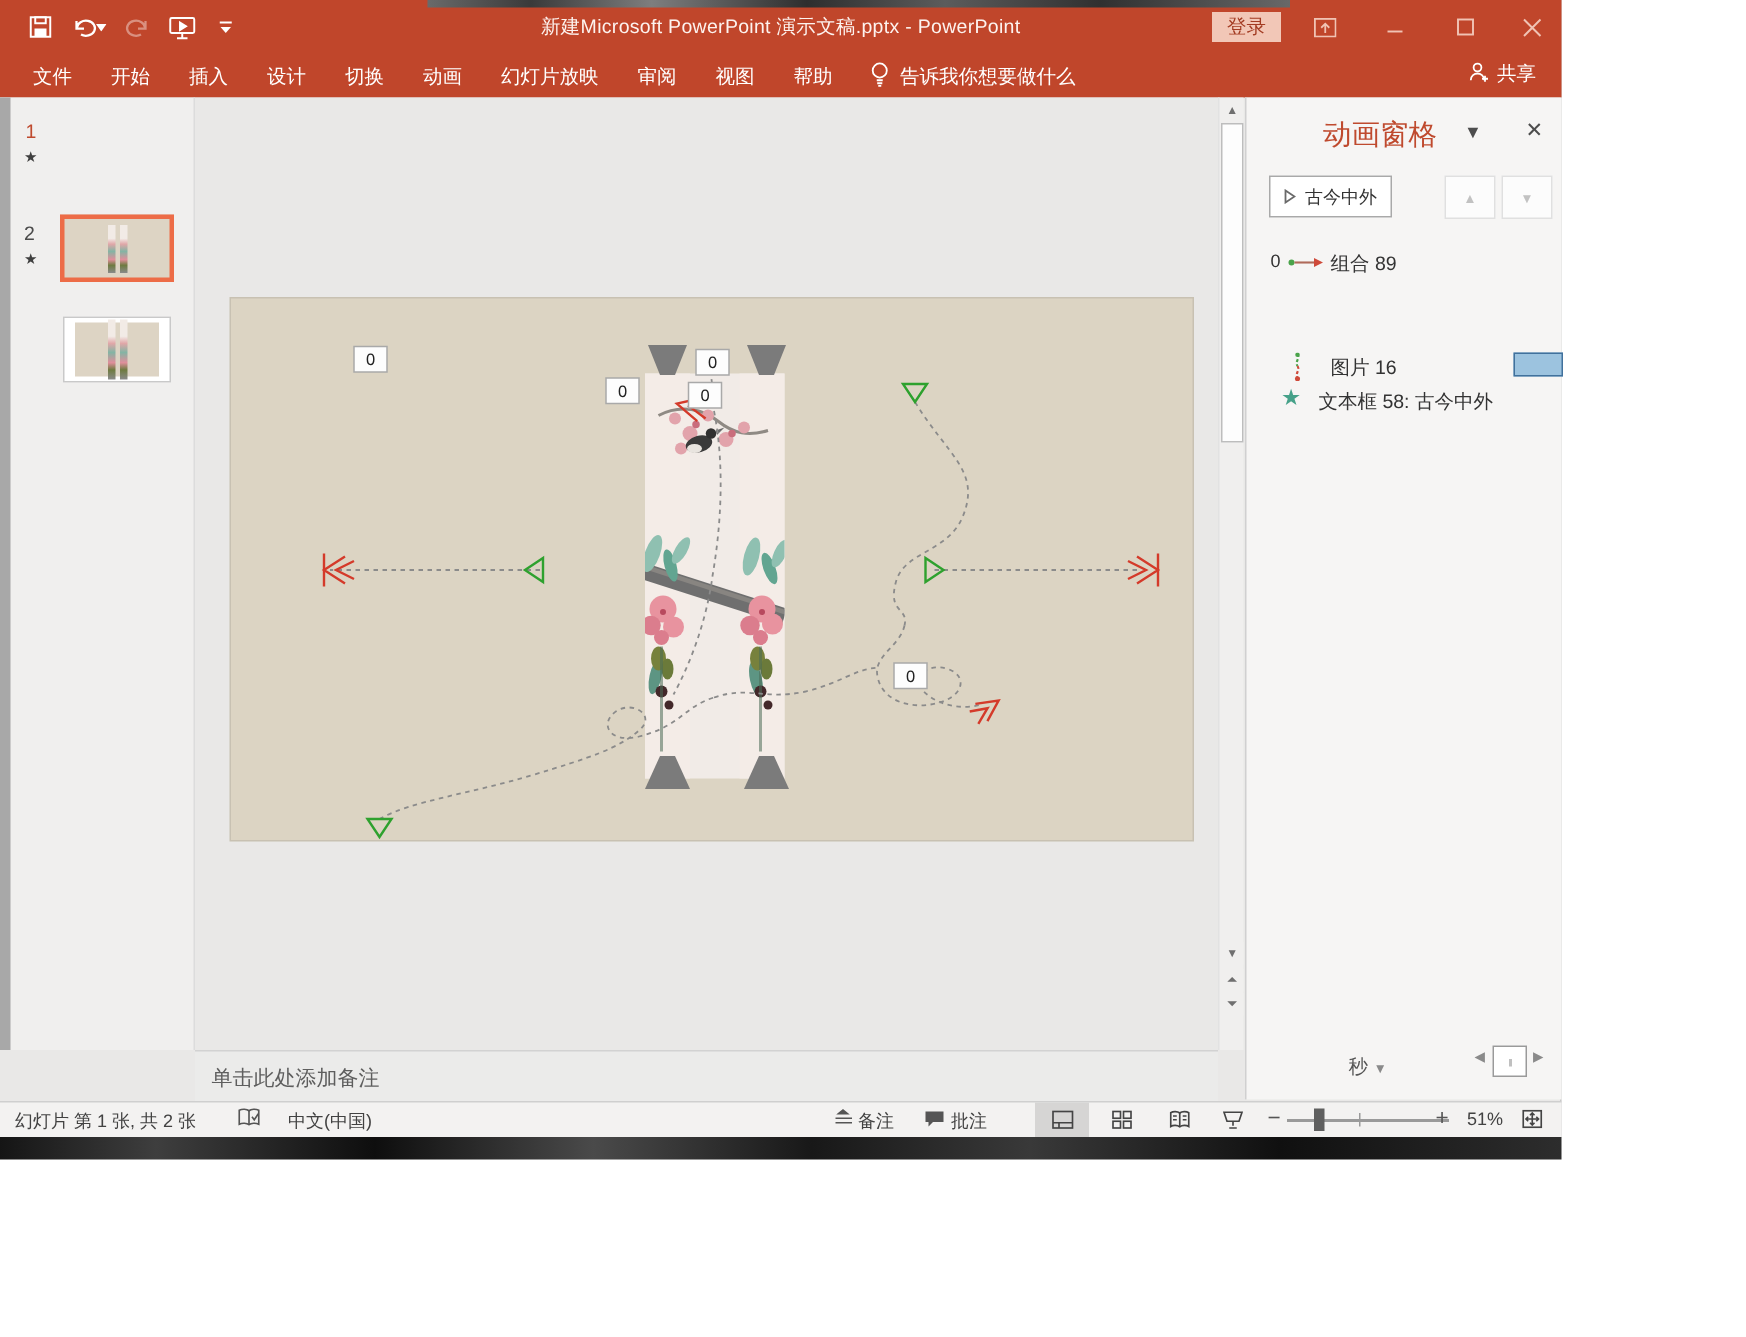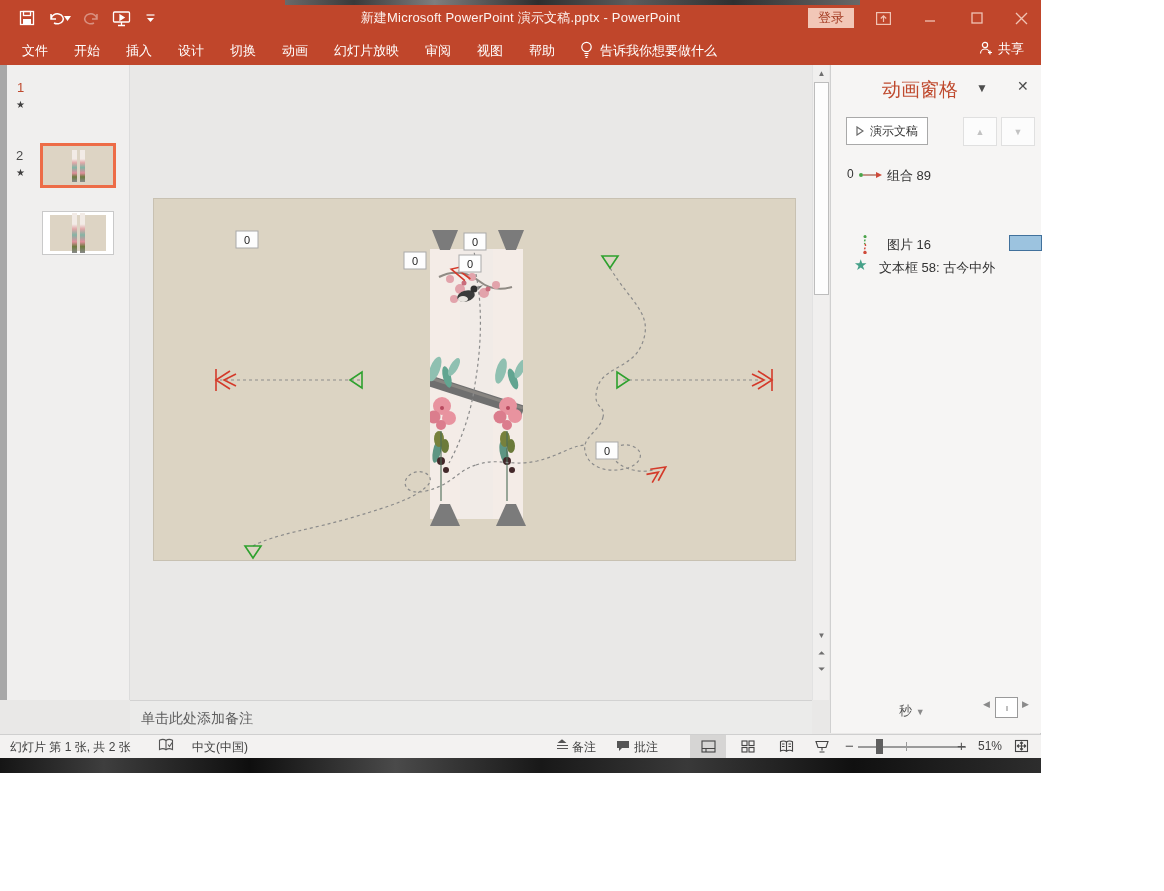--- a/index.html
+++ b/index.html
@@ -344,21 +344,21 @@
 
   <div class="animpane">
     <div class="ap-title">动画窗格</div>
     <div class="ap-hbtn" style="left:145px">▼</div>
     <div class="ap-hbtn" style="left:186px;font-size:14px;top:13px">✕</div>
 
     <div class="ap-play">
       <svg width="8" height="10" viewBox="0 0 8 10">
           <polygon points="1,1 7,5 1,9" fill="none" stroke="#6a6a6a" stroke-width="1.2"></polygon>
         </svg>
-      <span>演示文稿</span>
+      <span>古今中外</span>
     </div>
     <div class="ap-updown" style="left:132px">▲</div>
     <div class="ap-updown" style="left:170px">▼</div>
 
     <div class="ap-row" style="top:99px">
       <span class="num">0</span>
       <span class="icon">
         <svg width="26" height="18" viewBox="0 0 26 18">
             <circle cx="3" cy="9" r="2" fill="#4aa34a"></circle>
             <path d="M5,9 h13" stroke="#b06a5a" stroke-width="1.4"></path>

